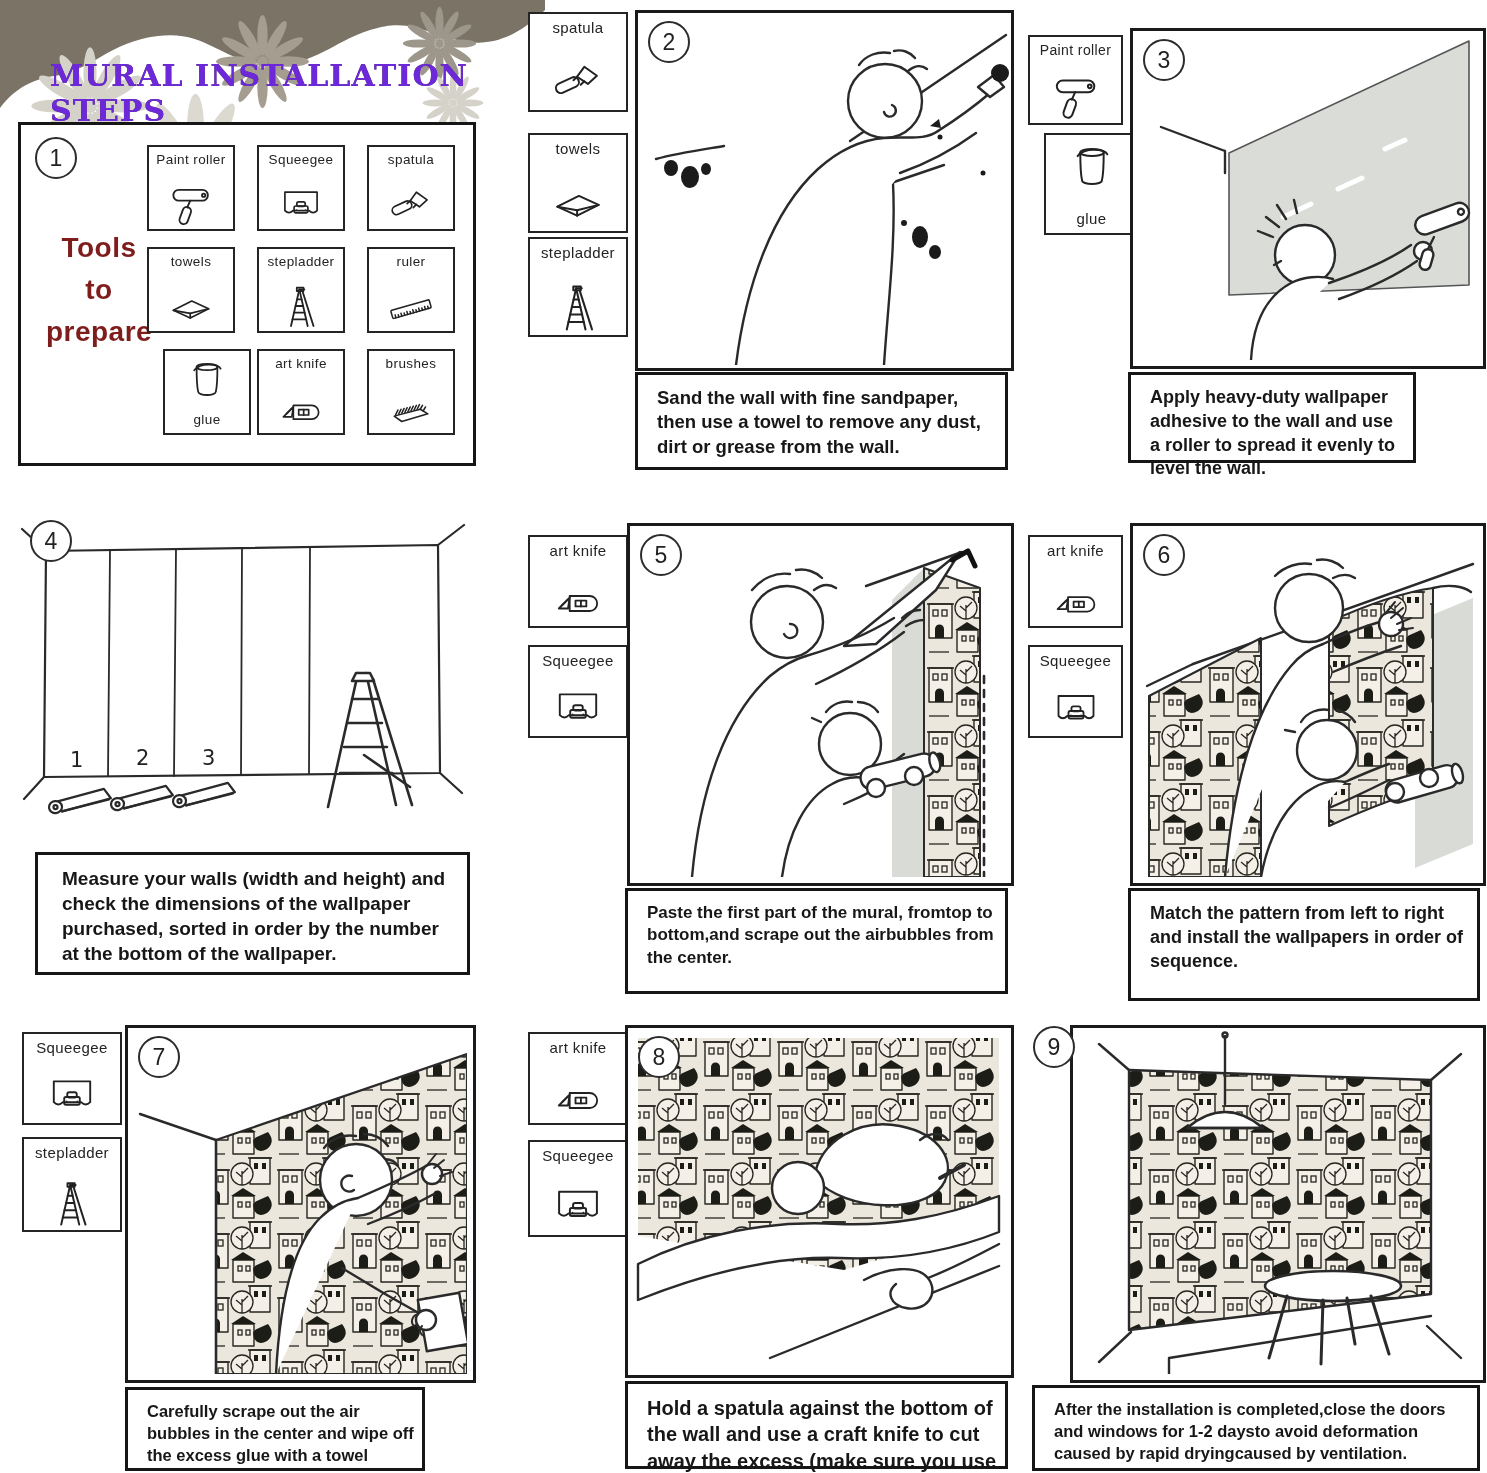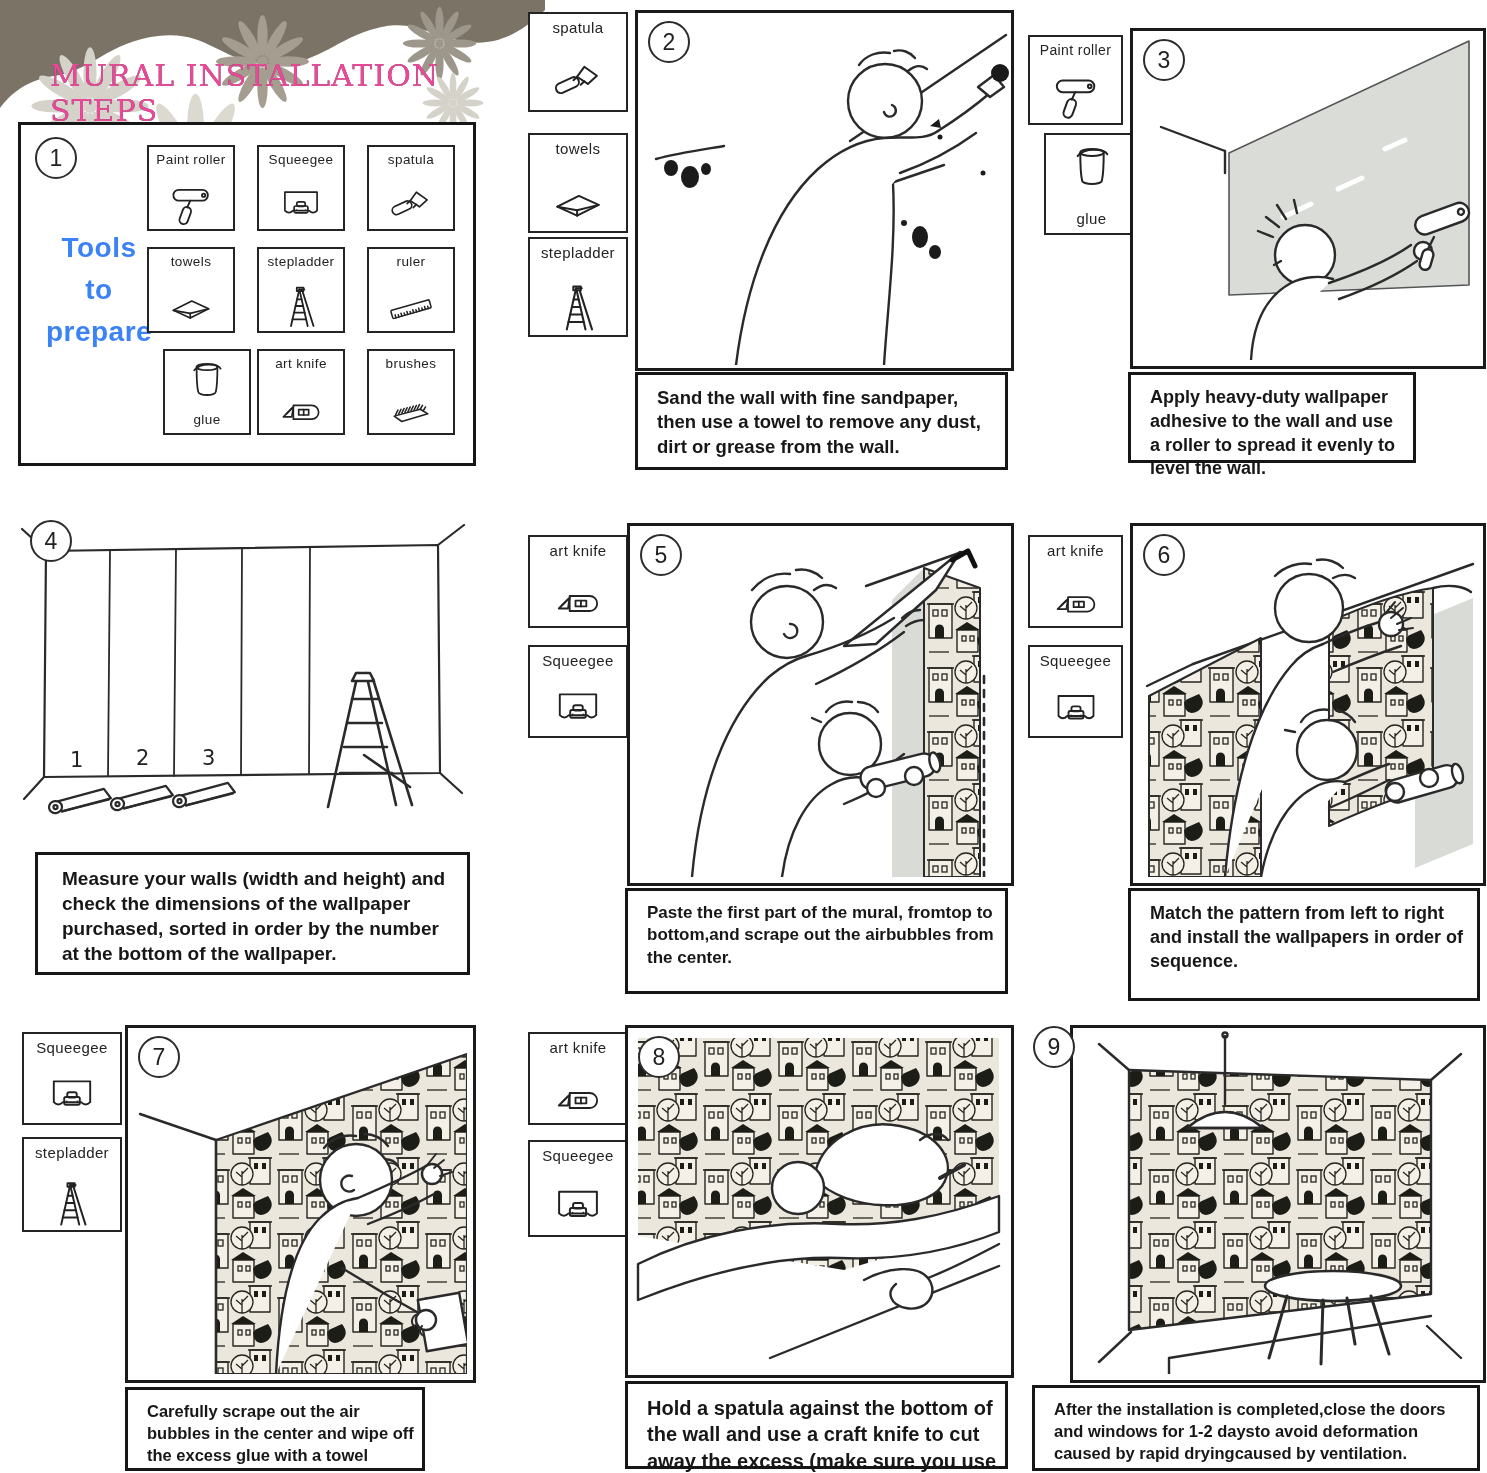--- a/index.html
+++ b/index.html
@@ -3,42 +3,42 @@
 <meta charset="utf-8">
 <style>
   html,body{margin:0;padding:0;background:#fff;}
   .canvas{position:relative;width:1487px;height:1473px;background:#fff;overflow:hidden;
           font-family:"Liberation Sans",sans-serif;color:#1c1c1c;}
   .abs{position:absolute;}
   
   .banner{position:absolute;left:0;top:0;width:545px;height:175px;}
   .banner-wave{position:absolute;left:0;top:0;}
   .banner-title{position:absolute;left:50px;top:58px;width:440px;
-    font-family:"DejaVu Serif",serif;font-weight:400;font-size:30px;letter-spacing:1px;
-    color:#ec4899;text-shadow:0 0 0 #45403a;}
+    font-family:"DejaVu Serif",serif;font-weight:700;font-size:30px;letter-spacing:1px;
+    color:#6d28d9;text-shadow:0 0 0 #45403a;}
   .flower{position:absolute;}
   
   .panel{position:absolute;border:3px solid #1a1a1a;background:#fff;}
   .panel svg{display:block;}
   .caption{position:absolute;border:3px solid #161616;background:#fff;color:#171717;
     font-weight:600;line-height:1.32;padding:11px 8px 10px 19px;font-size:18px;box-sizing:border-box;}
   .fs185{font-size:18.5px;} .fs19{font-size:19px;} .fs175{font-size:20px;}
   .fs17{font-size:17px;} .fs165{font-size:16.5px;}
   .circle-num{position:absolute;width:38px;height:38px;border:2.5px solid #2c2c2c;border-radius:50%;
     background:#fff;display:flex;align-items:center;justify-content:center;
     font-size:23px;color:#222;z-index:6;}
   .toolbox{position:absolute;border:2.5px solid #242424;background:#fff;box-sizing:border-box;
     display:flex;flex-direction:column;align-items:center;justify-content:space-between;
     padding-top:5px;gap:1px;}
   .toolbox.rev{flex-direction:column-reverse;padding:4px 0 6px 0;margin-left:16px;}
   .tlabel{font-size:15px;letter-spacing:.4px;color:#232323;white-space:nowrap;}
   .step1-box{position:absolute;left:18px;top:122px;width:452px;height:338px;
     border:3px solid #161616;background:#fff;}
   .tools-heading{position:absolute;left:18px;top:102px;width:120px;text-align:center;
-    font-weight:700;font-size:28px;color:#3b82f6;line-height:1.5;letter-spacing:.5px;}
+    font-weight:700;font-size:28px;color:#7f1d1d;line-height:1.5;letter-spacing:.5px;}
   .tgrid{position:absolute;left:126px;top:20px;display:grid;
     grid-template-columns:repeat(3,88px);grid-auto-rows:86px;gap:16px 22px;}
   .tgrid .toolbox{position:static;width:88px;height:86px;border-width:2px;}
   .tgrid .tlabel{font-size:13.5px;}
   .defs-svg{position:absolute;width:0;height:0;}
   text{font-family:"DejaVu Sans",sans-serif;}
 </style>
 </head>
 <body>
 

